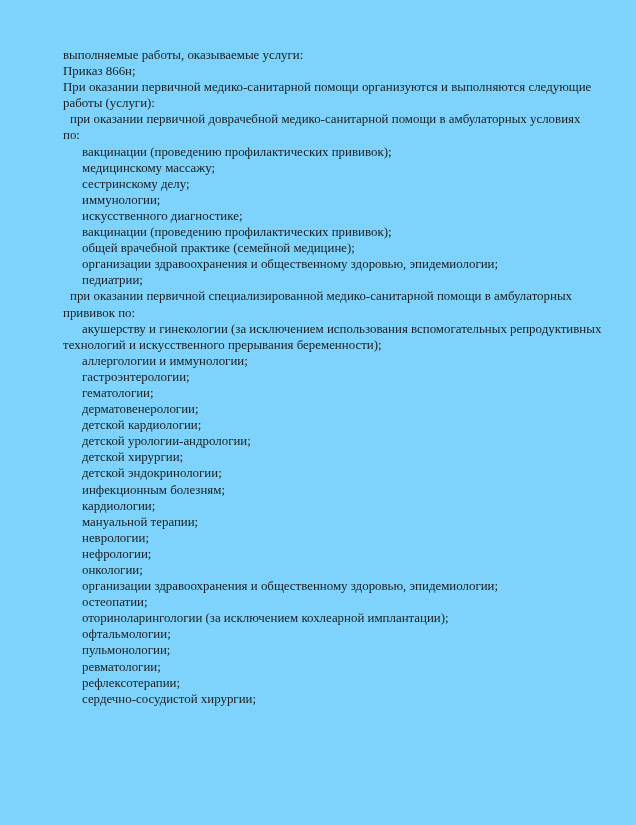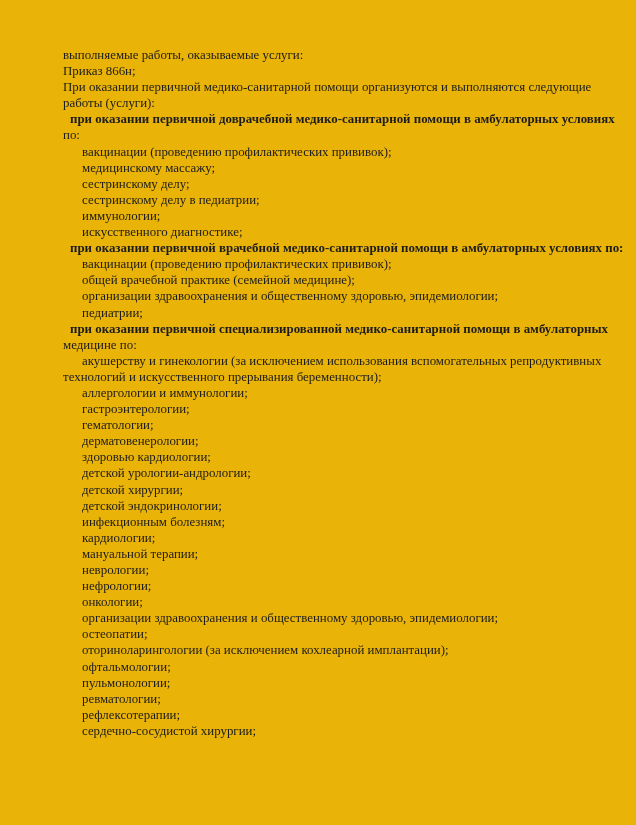--- a/index.html
+++ b/index.html
@@ -4,71 +4,69 @@
 <style>
   html, body {
     margin: 0;
     padding: 0;
     background: #ffffff;
   }
   .viewport {
     position: relative;
     width: 636px;
     height: 825px;
-    background: #eab308;
+    background: #7dd3fc;
     overflow: hidden;
   }
   .doc-page {
     position: absolute;
     top: 47px;
     left: 63px;
     width: 555px;
     font-family: "Liberation Serif", "DejaVu Serif", serif;
     font-size: 12.9px;
     line-height: 16.1px;
     color: #1c1c1c;
   }
   .doc-line {
     white-space: pre;
   }
   .indent-0 { padding-left: 0; }
-  .indent-1 { padding-left: 7px; font-weight: bold; }
+  .indent-1 { padding-left: 7px; }
   .indent-2 { padding-left: 19px; }
 </style>
 </head>
 <body>
 
 <div class="viewport">
   <div class="doc-page">
       <div class="doc-line indent-0">выполняемые работы, оказываемые услуги:</div>
       <div class="doc-line indent-0">Приказ 866н;</div>
       <div class="doc-line indent-0">При оказании первичной медико-санитарной помощи организуются и выполняются следующие</div>
       <div class="doc-line indent-0">работы (услуги):</div>
       <div class="doc-line indent-1">при оказании первичной доврачебной медико-санитарной помощи в амбулаторных условиях</div>
       <div class="doc-line indent-0">по:</div>
       <div class="doc-line indent-2">вакцинации (проведению профилактических прививок);</div>
       <div class="doc-line indent-2">медицинскому массажу;</div>
       <div class="doc-line indent-2">сестринскому делу;</div>
-      <div class="doc-line indent-2">сестринскому делу в педиатрии;</div>
       <div class="doc-line indent-2">иммунологии;</div>
       <div class="doc-line indent-2">искусственного диагностике;</div>
-      <div class="doc-line indent-1">при оказании первичной врачебной медико-санитарной помощи в амбулаторных условиях по:</div>
       <div class="doc-line indent-2">вакцинации (проведению профилактических прививок);</div>
       <div class="doc-line indent-2">общей врачебной практике (семейной медицине);</div>
       <div class="doc-line indent-2">организации здравоохранения и общественному здоровью, эпидемиологии;</div>
       <div class="doc-line indent-2">педиатрии;</div>
       <div class="doc-line indent-1">при оказании первичной специализированной медико-санитарной помощи в амбулаторных</div>
-      <div class="doc-line indent-0">медицине по:</div>
+      <div class="doc-line indent-0">прививок по:</div>
       <div class="doc-line indent-2">акушерству и гинекологии (за исключением использования вспомогательных репродуктивных</div>
       <div class="doc-line indent-0">технологий и искусственного прерывания беременности);</div>
       <div class="doc-line indent-2">аллергологии и иммунологии;</div>
       <div class="doc-line indent-2">гастроэнтерологии;</div>
       <div class="doc-line indent-2">гематологии;</div>
       <div class="doc-line indent-2">дерматовенерологии;</div>
-      <div class="doc-line indent-2">здоровью кардиологии;</div>
+      <div class="doc-line indent-2">детской кардиологии;</div>
       <div class="doc-line indent-2">детской урологии-андрологии;</div>
       <div class="doc-line indent-2">детской хирургии;</div>
       <div class="doc-line indent-2">детской эндокринологии;</div>
       <div class="doc-line indent-2">инфекционным болезням;</div>
       <div class="doc-line indent-2">кардиологии;</div>
       <div class="doc-line indent-2">мануальной терапии;</div>
       <div class="doc-line indent-2">неврологии;</div>
       <div class="doc-line indent-2">нефрологии;</div>
       <div class="doc-line indent-2">онкологии;</div>
       <div class="doc-line indent-2">организации здравоохранения и общественному здоровью, эпидемиологии;</div>

